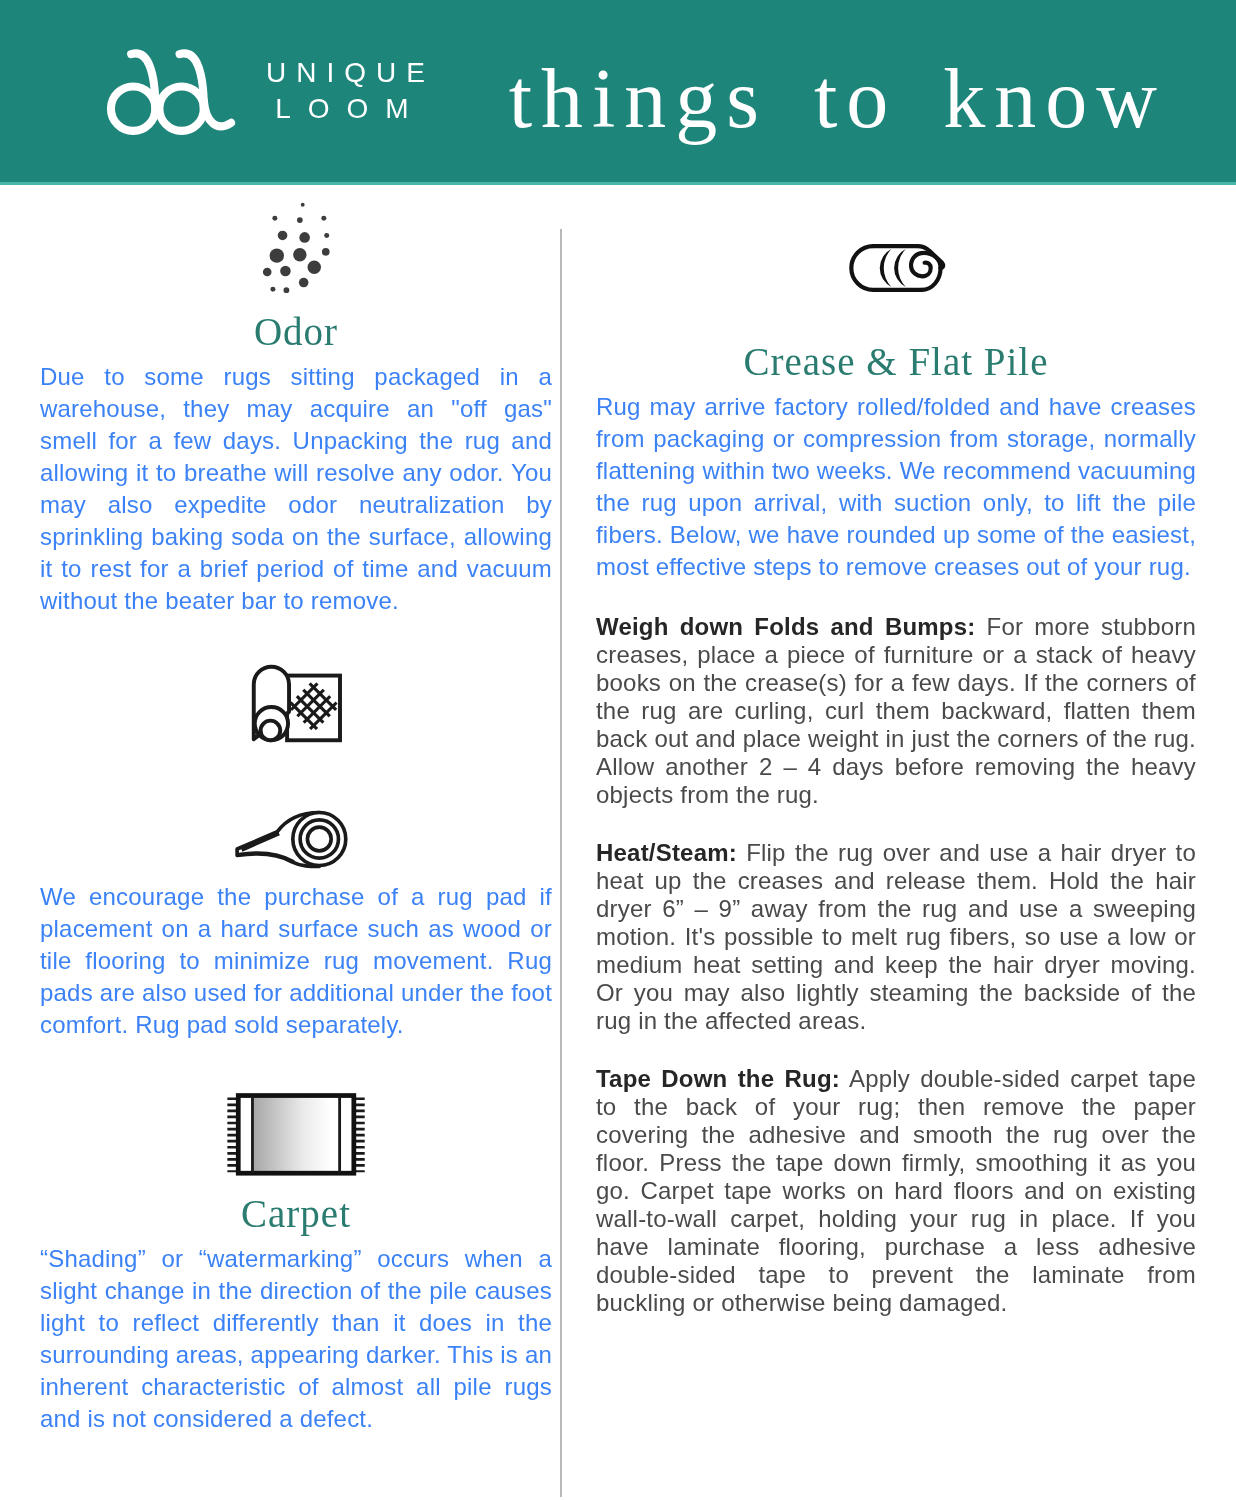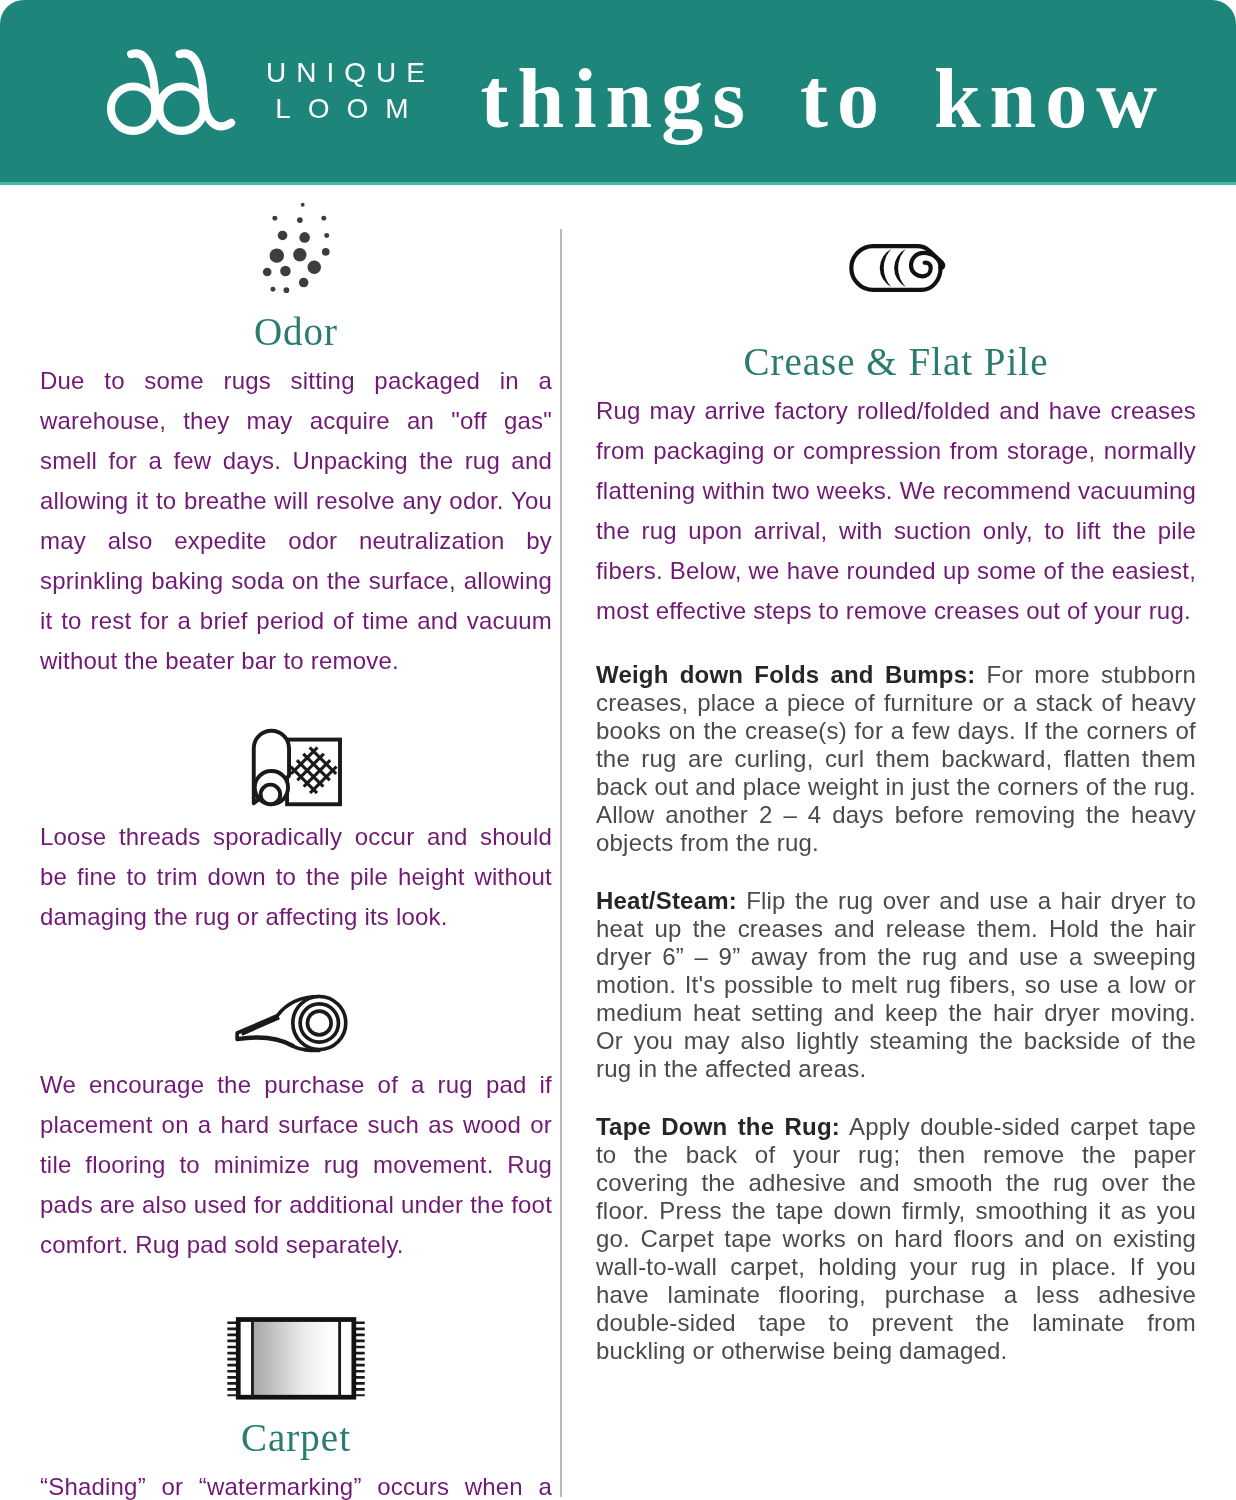--- a/index.html
+++ b/index.html
@@ -1,48 +1,48 @@
 <!DOCTYPE html>
 <html><head>
 <meta charset="utf-8">
 <style>
   html,body{margin:0;padding:0;background:#fff;}
   .page{width:1236px;height:1500px;background:#ffffff;overflow:hidden;position:relative;
-        font-family:"Liberation Sans",sans-serif;border-radius:24px;}
+        font-family:"Liberation Sans",sans-serif;}
 
   
   .banner{height:185px;background:#1e857b;border-bottom:3px solid #4ab5ab;
           display:flex;align-items:center;padding:0 0 0 100px;box-sizing:border-box;}
   .brand{display:flex;align-items:center;}
   .logo{width:140px;height:106px;display:block;}
   .brand-text{margin-left:26px;color:#ffffff;text-align:center;}
   .brand-line1{display:block;font-size:28px;letter-spacing:10px;line-height:36px;font-weight:400;}
   .brand-line2{display:block;font-size:28px;letter-spacing:17px;line-height:36px;font-weight:400;}
   .banner-title{margin:16px 70px 0 auto;color:#ffffff;font-family:"Liberation Serif",serif;
-                font-weight:700;font-size:84px;letter-spacing:9px;word-spacing:16px;line-height:1;}
+                font-weight:400;font-size:84px;letter-spacing:9px;word-spacing:16px;line-height:1;}
 
   
   .content{display:flex;height:1312px;box-sizing:border-box;}
   .col{box-sizing:border-box;}
   .col-left{width:560px;padding:14px 8px 0 40px;}
   .divider{width:2px;background:#b9b9b9;margin-top:44px;}
   .col-right{flex:1;padding:52px 40px 0 34px;}
 
   .sec{text-align:center;}
   .sec + .sec{margin-top:24px;}
   .icon-wrap{display:flex;justify-content:center;align-items:flex-end;}
   .icon-odor{height:96px;}
   .icon-thread{height:98px;margin-top:14px;}
   .icon-pad{height:84px;margin-top:20px;}
   .icon-shading{height:90px;margin-top:22px;}
   .icon-crease{height:62px;margin-bottom:26px;}
 
   .sec-title{margin:16px 0 7px;font-family:"Liberation Serif",serif;font-weight:400;
              font-size:39px;color:#2a7b70;letter-spacing:1px;line-height:1.1;}
-  .body{margin:0;text-align:justify;color:#701a75;font-size:24px;line-height:40px;
+  .body{margin:0;text-align:justify;color:#3b82f6;font-size:24px;line-height:32px;
         letter-spacing:0.2px;}
   .tip{margin:30px 0 0;text-align:justify;color:#4a4a4a;font-size:24px;line-height:28px;
        letter-spacing:0.2px;}
   .tip b{color:#262626;font-weight:700;}
 
   svg .ln{stroke:#1a1a1a;stroke-width:4;fill:none;}
   svg .fw{fill:#ffffff;stroke:#1a1a1a;stroke-width:4;}
 </style>
 </head>
 <body>
@@ -118,21 +118,20 @@
                 <line x1="25" y1="81" x2="115" y2="-9"></line>
               <line x1="25" y1="94" x2="115" y2="4"></line>
                 <line x1="25" y1="107" x2="115" y2="17"></line>
               <line x1="25" y1="120" x2="115" y2="30"></line>
             </g>
             <path class="fw" d="M12 86 V30 A18 18 0 0 1 48 30 V58 L12 86 Z" stroke-linejoin="round"></path>
             <circle class="fw" cx="30" cy="70" r="17"></circle>
             <circle class="fw" cx="29" cy="77" r="10"></circle>
           </svg>
         </div>
-        <p class="body">Loose threads sporadically occur and should be fine to trim down to the pile height without damaging the rug or affecting its look.</p>
       </div>
 
       <div class="sec">
         <div class="icon-wrap">
           <svg class="icon-pad" viewBox="0 0 150 92">
             <path class="fw" d="M100 17 C78 17 63 26 54 38 L10 57 L10 64 C38 60 56 63 70 71 C80 76 90 76 100 76 Z" stroke-linejoin="round"></path>
             <path class="ln" d="M15 58 L56 40" stroke-width="3"></path>
             <path class="ln" d="M12 63 C38 59 58 63 72 71" stroke-width="3"></path>
             <circle class="fw" cx="100" cy="46" r="29"></circle>
             <circle class="fw" cx="100" cy="46" r="21"></circle>

